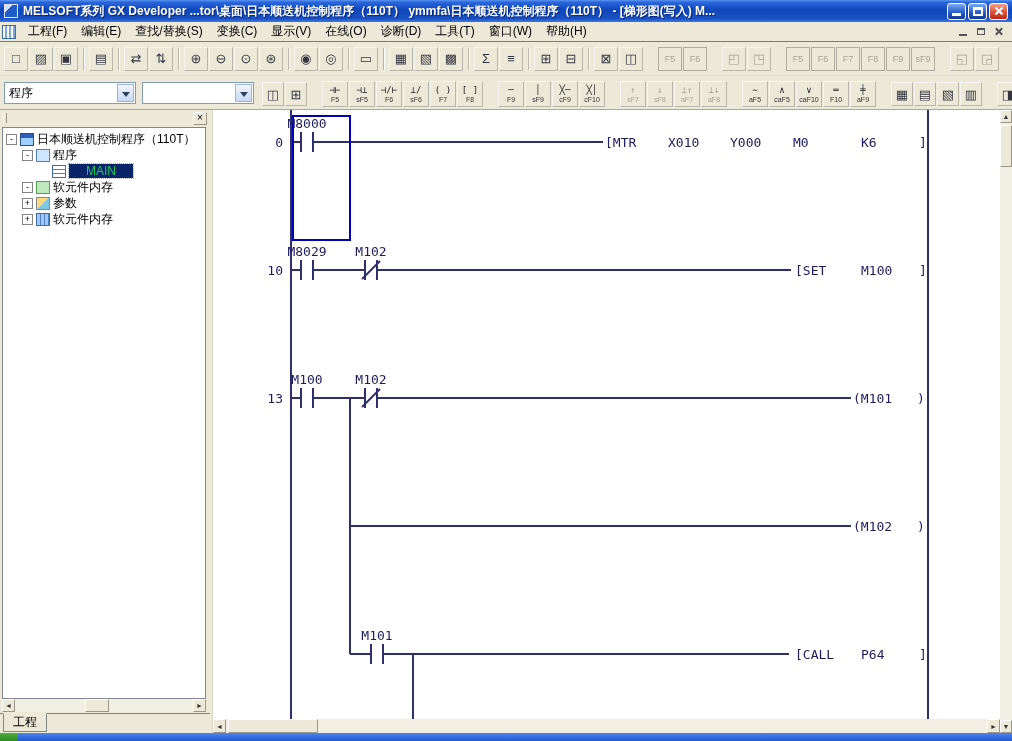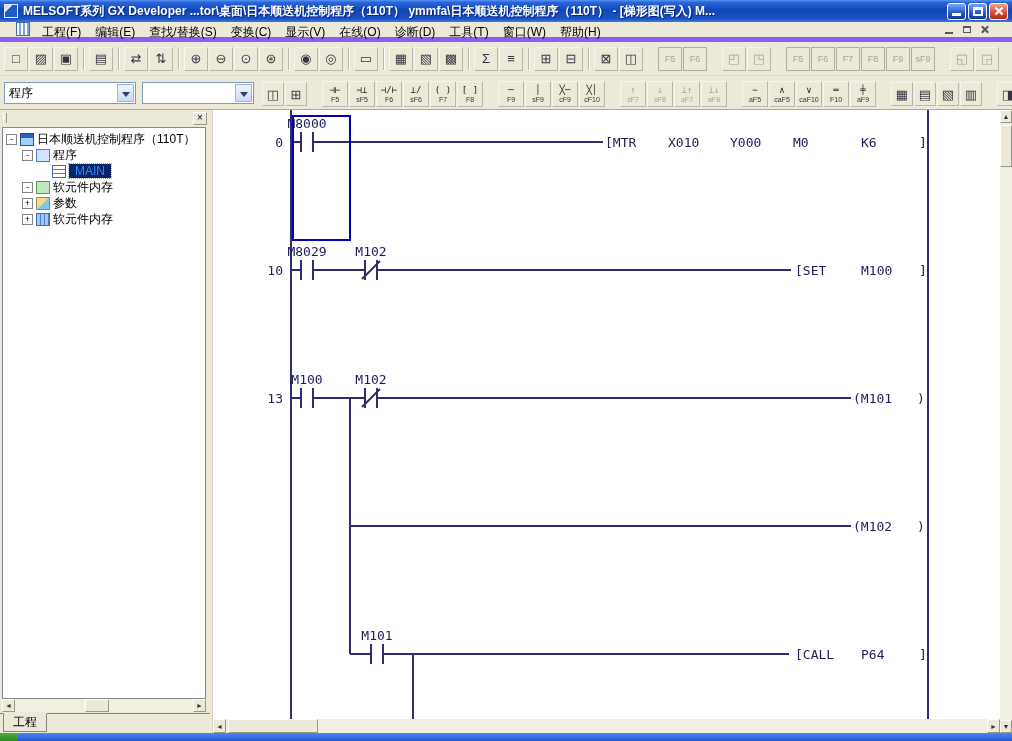--- a/index.html
+++ b/index.html
@@ -15,21 +15,21 @@
 .wbtn{width:19px;height:17px;border-radius:3px;border:1px solid #fff;display:flex;align-items:center;justify-content:center;position:relative}
 .wbtn.min,.wbtn.max{background:linear-gradient(180deg,#7aa7f5,#2458c8 60%,#16388f)}
 .wbtn.close{background:linear-gradient(180deg,#f2a08c,#dd5038 55%,#b22a14)}
 .g-min{position:absolute;left:4px;bottom:3px;width:9px;height:3px;background:#fff}
 .g-max{width:10px;height:9px;border:2px solid #fff;border-top-width:3px}
 .g-x{position:relative;width:10px;height:10px}
 .g-x::before,.g-x::after{content:"";position:absolute;left:4px;top:0;width:2px;height:10px;background:#fff}
 .g-x::before{transform:rotate(45deg)}.g-x::after{transform:rotate(-45deg)}
 
 
-.menubar{position:absolute;left:0;top:22px;width:1012px;height:20px;background:#ece9d8;border-bottom:5px solid #8b5cf6;display:flex;padding:0 14px}
+.menubar{position:absolute;left:0;top:22px;width:1012px;height:20px;background:#ece9d8;border-bottom:1px solid #8b5cf6;display:flex;align-items:center;padding:0 0}
 .child-icon{width:14px;height:14px;margin:0 5px 0 2px;border:1px solid #3a6ea5;background:repeating-linear-gradient(90deg,#fff 0 2px,#7fa7d8 2px 4px);flex:none}
 .mi{padding:2px 7px;cursor:default}
 .mdi-btns{margin-left:auto;display:flex;gap:2px;padding-right:5px}
 .mbtn{width:16px;height:14px;background:#ece9d8;display:flex;align-items:center;justify-content:center;position:relative}
 .s-min{width:8px;height:2px;background:#555;margin-top:7px}
 .s-rest{width:8px;height:7px;border:1px solid #555;border-top-width:2px}
 .s-x{position:relative;width:8px;height:9px}
 .s-x::before,.s-x::after{content:"";position:absolute;left:3px;top:0;width:2px;height:9px;background:#555}
 .s-x::before{transform:rotate(45deg)}.s-x::after{transform:rotate(-45deg)}
 
@@ -65,21 +65,21 @@
 .expander:empty{visibility:hidden}
 .ticon{width:14px;height:13px;margin-right:3px;flex:none}
 .i0{background:linear-gradient(180deg,#2e5fb8 0 35%,#9fd0ff 35% 100%);border:1px solid #24508f}
 .i1{background:#cfe4ff;border:1px solid #4f7fbf}
 .i2{background:repeating-linear-gradient(180deg,#fff 0 3px,#4f7fbf 3px 4px);border:1px solid #3a6ea5}
 .i3{background:#bfe8bf;border:1px solid #4f9f4f}
 .i4{background:repeating-linear-gradient(180deg,#fff 0 3px,#57a957 3px 4px);border:1px solid #4f9f4f}
 .i5{background:linear-gradient(135deg,#ffd97a 50%,#7ec8e3 50%);border:1px solid #888}
 .i6{background:repeating-linear-gradient(90deg,#9fc6ff 0 3px,#4f7fbf 3px 4px);border:1px solid #3a6ea5}
 .tlabel{font-size:12px}
-.trow.sel .tlabel{background:#0a246a;color:#3b82f6;padding:0 6px;outline:1px dotted #9ab}
+.trow.sel .tlabel{background:#0a246a;color:#22c55e;padding:0 17px;outline:1px dotted #9ab}
 .phscroll{position:absolute;left:2px;top:589px;width:204px;height:13px;background:#f1efe2;display:flex}
 .sbtn{width:13px;height:13px;background:#ece9d8;border:1px solid;border-color:#fff #9a968a #9a968a #fff;font-size:7px;display:flex;align-items:center;justify-content:center;color:#333;font-family:inherit;flex:none}
 .phtrack{flex:1;position:relative}
 .phthumb{position:absolute;left:70px;top:0;width:24px;height:13px;background:#ece9d8;border:1px solid;border-color:#fff #9a968a #9a968a #fff}
 .tabstrip{position:absolute;left:0;top:603px;width:210px;height:16px;border-top:1px solid #848484;background:#ece9d8;padding-left:3px}
 .ptab{display:inline-flex;align-items:center;margin-top:-1px;height:19px;padding:0 9px;background:#ece9d8;border:1px solid #848484;border-top:1px solid #ece9d8;font-size:12px}
 .splitter{position:absolute;left:210px;top:110px;width:3px;height:623px;background:#ece9d8;border-right:1px solid #d8d4c8}
 
 
 .editor{position:absolute;left:213px;top:110px;width:787px;height:609px;background:#fff;overflow:hidden}

